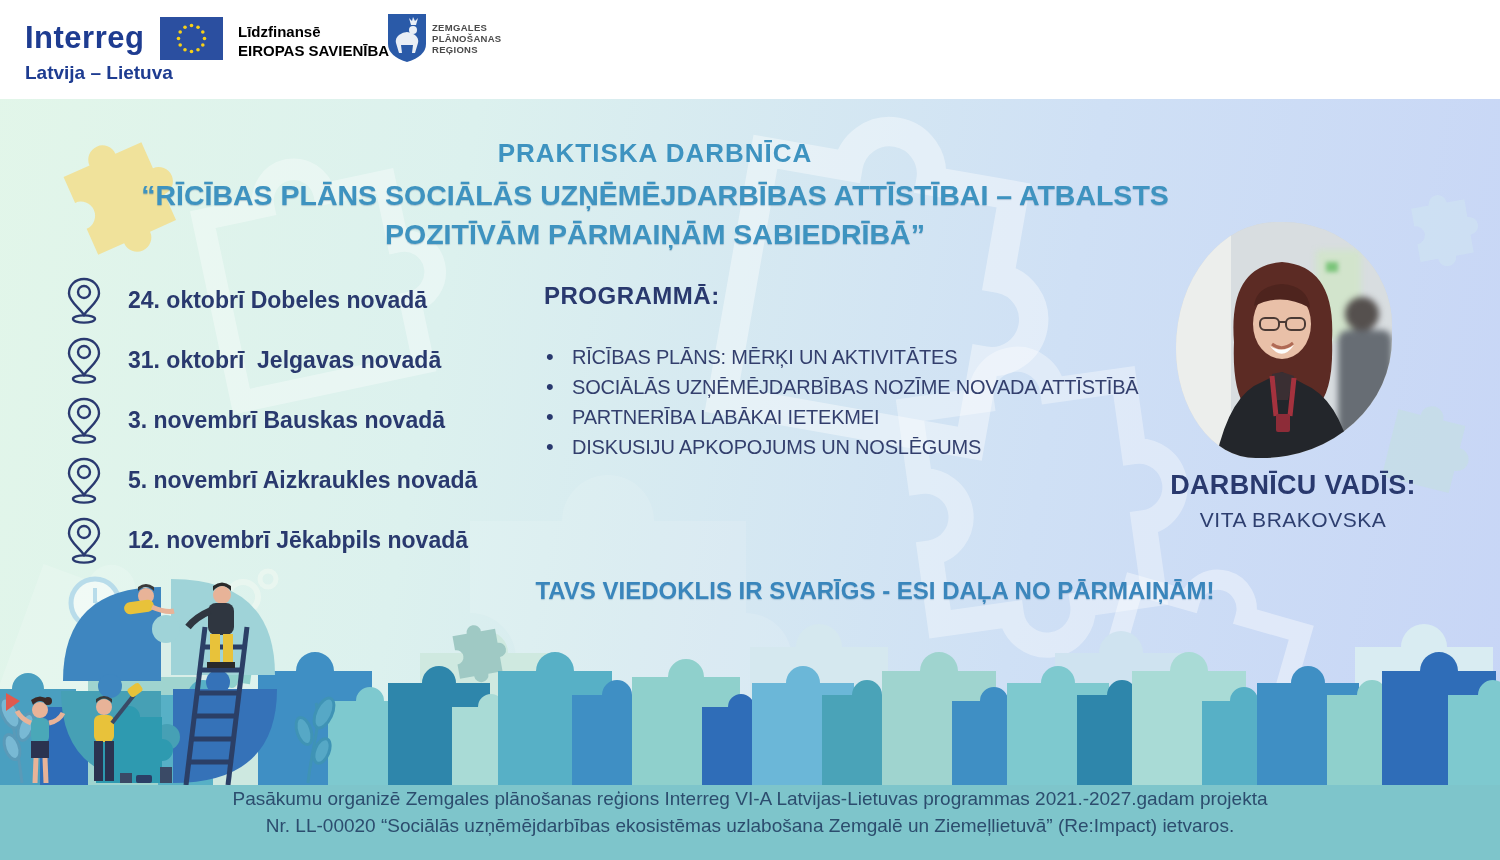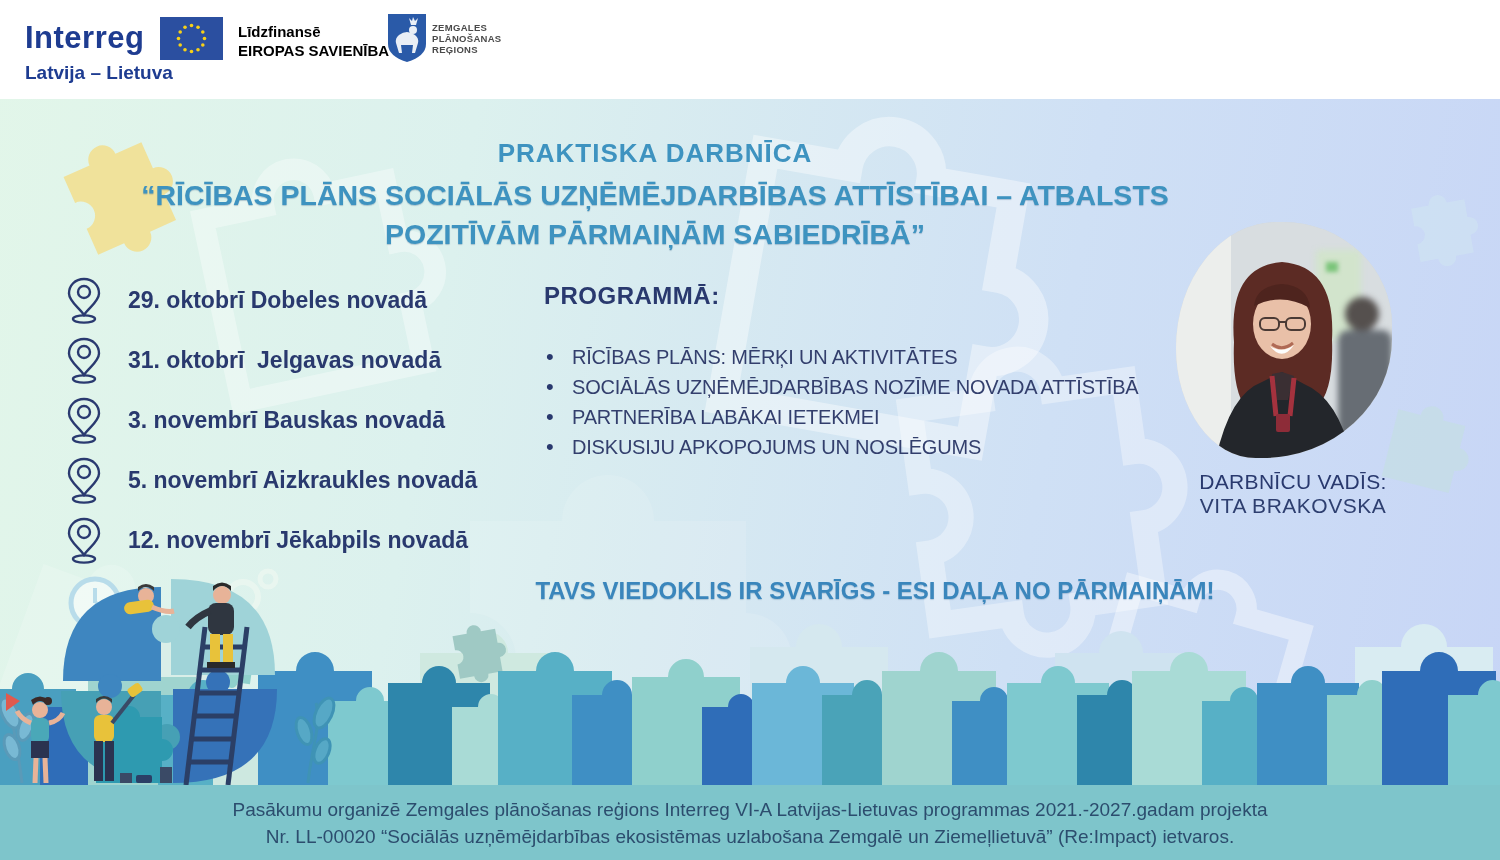--- a/index.html
+++ b/index.html
@@ -32,36 +32,36 @@
   .program { position:absolute; left:512px; top:282px; z-index:12;margin-left:32px; }
   .prog-head { font-size:24px; font-weight:bold; color:#29396e; letter-spacing:.5px; }
   .prog-list { margin-top:36px; }
   .prog-item { position:relative; padding-left:28px; font-size:20px; color:#333f6d; height:30px; letter-spacing:-.2px; }
   .prog-item::before { content:"•"; position:absolute; left:2px; top:-2px; font-size:22px; color:#29396e; }
 
   
   .photo-blob { position:absolute; left:1176px; top:222px; width:216px; height:236px; overflow:hidden;
                 border-radius:48% 52% 62% 38% / 55% 45% 52% 48%; z-index:12; background:#cdd5dd; }
   .facilitator { position:absolute; left:1148px; top:470px; width:290px; text-align:center; z-index:12; }
-  .fac-label { font-size:21px; font-weight:normal; color:#29396e; letter-spacing:.3px; }
-  .fac-name { font-size:21px; color:#2e3f70; letter-spacing:.5px; }
+  .fac-label { font-size:27px; font-weight:bold; color:#29396e; letter-spacing:.3px; }
+  .fac-name { margin-top:7px; font-size:21px; color:#2e3f70; letter-spacing:.5px; }
 
   
   .slogan { position:absolute; left:400px; top:577px; width:950px; text-align:center; z-index:12;
             font-size:24px; font-weight:bold; color:#3a86bc; text-shadow:0 1px 1px rgba(42,90,130,.25); }
 
   
   .decor, .border-row, .illus { position:absolute; pointer-events:none; }
   .decor { left:0; top:99px; width:1500px; height:686px; z-index:1; }
   .border-row { left:0; top:600px; width:1500px; height:185px; z-index:4; }
   .illus { left:0; top:555px; width:640px; height:230px; z-index:6; }
 
   
   .footer { position:absolute; left:0; top:785px; width:1500px; height:75px; background:#7ec5cb; z-index:30;
-            text-align:center; padding-top:11px; }
+            text-align:center; }
   .footer div { font-size:19px; color:#2c4d6e; line-height:27px; }
 </style>
 </head>
 <body>
 
 <div class="page">
 
   <svg width="0" height="0" style="position:absolute">
     <defs>
       <path id="pz1" d="M0,20 h20 a10,10 0 1,1 20,0 h20 v20 a10,10 0 1,1 0,20 v20 h-60 z"></path>
@@ -264,21 +264,21 @@
     </div>
   </div>
 
   <div class="schedule">
     <div class="sched-row">
       <svg class="pin" viewBox="0 0 44 48" fill="none" stroke="#2a3a70" stroke-width="2.4">
         <path d="M22,3 C13,3 7,9.5 7,17.5 c0,8 11,15 15,21.5 c4,-6.5 15,-13.5 15,-21.5 C37,9.5 31,3 22,3 z"></path>
         <circle cx="22" cy="16" r="6"></circle>
           <ellipse cx="22" cy="43" rx="11" ry="3.6"></ellipse>
       </svg>
-      <span class="sched-text">29. oktobrī Dobeles novadā</span>
+      <span class="sched-text">24. oktobrī Dobeles novadā</span>
     </div>
     <div class="sched-row">
       <svg class="pin" viewBox="0 0 44 48" fill="none" stroke="#2a3a70" stroke-width="2.4">
         <path d="M22,3 C13,3 7,9.5 7,17.5 c0,8 11,15 15,21.5 c4,-6.5 15,-13.5 15,-21.5 C37,9.5 31,3 22,3 z"></path>
         <circle cx="22" cy="16" r="6"></circle>
           <ellipse cx="22" cy="43" rx="11" ry="3.6"></ellipse>
       </svg>
       <span class="sched-text">31. oktobrī  Jelgavas novadā</span>
     </div>
     <div class="sched-row">

